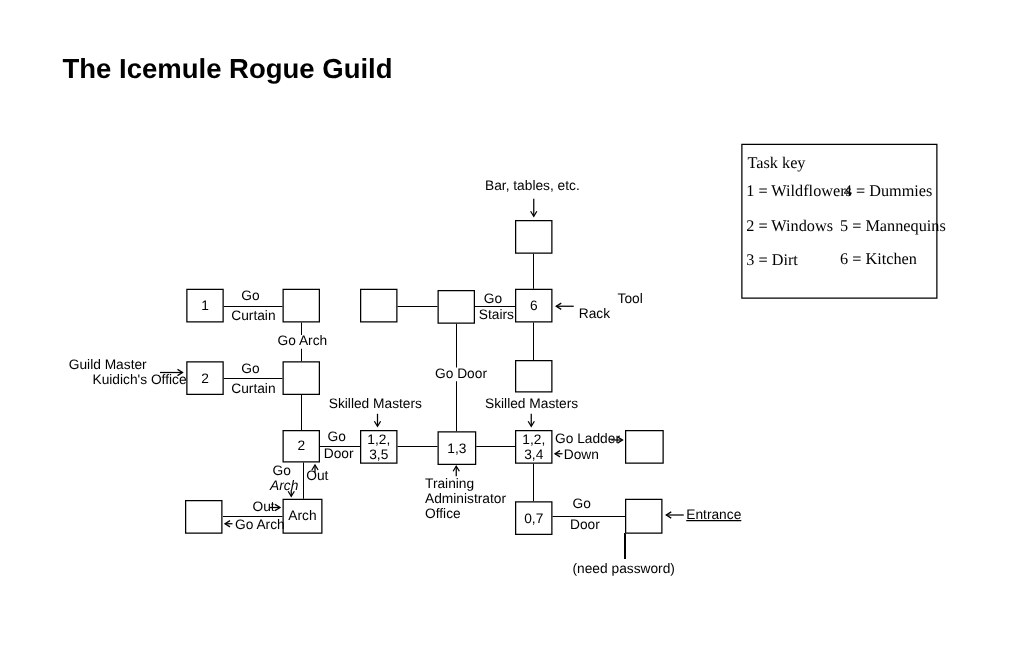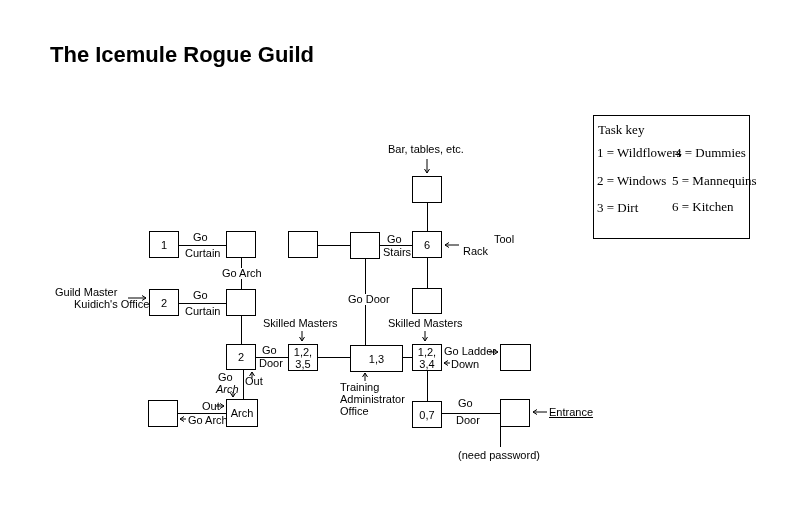--- a/index.html
+++ b/index.html
@@ -80,21 +80,21 @@
       <div class="room" style="left: 149px; top: 231px; width: 30px; height: 27px;"><span>1</span></div>
       <div class="room" style="left: 226px; top: 231px; width: 30px; height: 27px;"></div>
       <div class="room" style="left: 288px; top: 231px; width: 30px; height: 27px;"></div>
       <div class="room" style="left: 350px; top: 232px; width: 30px; height: 27px;"></div>
       <div class="room" style="left: 412px; top: 231px; width: 30px; height: 27px;"><span>6</span></div>
       <div class="room" style="left: 149px; top: 289px; width: 30px; height: 27px;"><span>2</span></div>
       <div class="room" style="left: 226px; top: 289px; width: 30px; height: 27px;"></div>
       <div class="room" style="left: 412px; top: 288px; width: 30px; height: 26px;"></div>
       <div class="room" style="left: 226px; top: 344px; width: 30px; height: 26px;"><span>2</span></div>
       <div class="room" style="left: 288px; top: 344px; width: 30px; height: 27px;"><span>1,2,</span><span>3,5</span></div>
-      <div class="room" style="left: 350px; top: 345px; width: 53px; height: 27px;"><span>1,3</span></div>
+      <div class="room" style="left: 350px; top: 345px; width: 31px; height: 27px;"><span>1,3</span></div>
       <div class="room" style="left: 412px; top: 344px; width: 30px; height: 27px;"><span>1,2,</span><span>3,4</span></div>
       <div class="room" style="left: 500px; top: 344px; width: 31px; height: 27px;"></div>
       <div class="room" style="left: 148px; top: 400px; width: 30px; height: 27px;"></div>
       <div class="room" style="left: 226px; top: 399px; width: 32px; height: 28px;"><span>Arch</span></div>
       <div class="room" style="left: 412px; top: 401px; width: 30px; height: 27px;"><span>0,7</span></div>
       <div class="room" style="left: 500px; top: 399px; width: 30px; height: 28px;"></div>
       <div class="map-label" style="left: 388px; top: 144px;">Bar, tables, etc.</div>
       <div class="map-label" style="left: 193px; top: 232px;">Go</div>
       <div class="map-label" style="left: 185px; top: 248px;">Curtain</div>
       <div class="map-label bg" style="left: 220px; top: 268px;">Go Arch</div>

